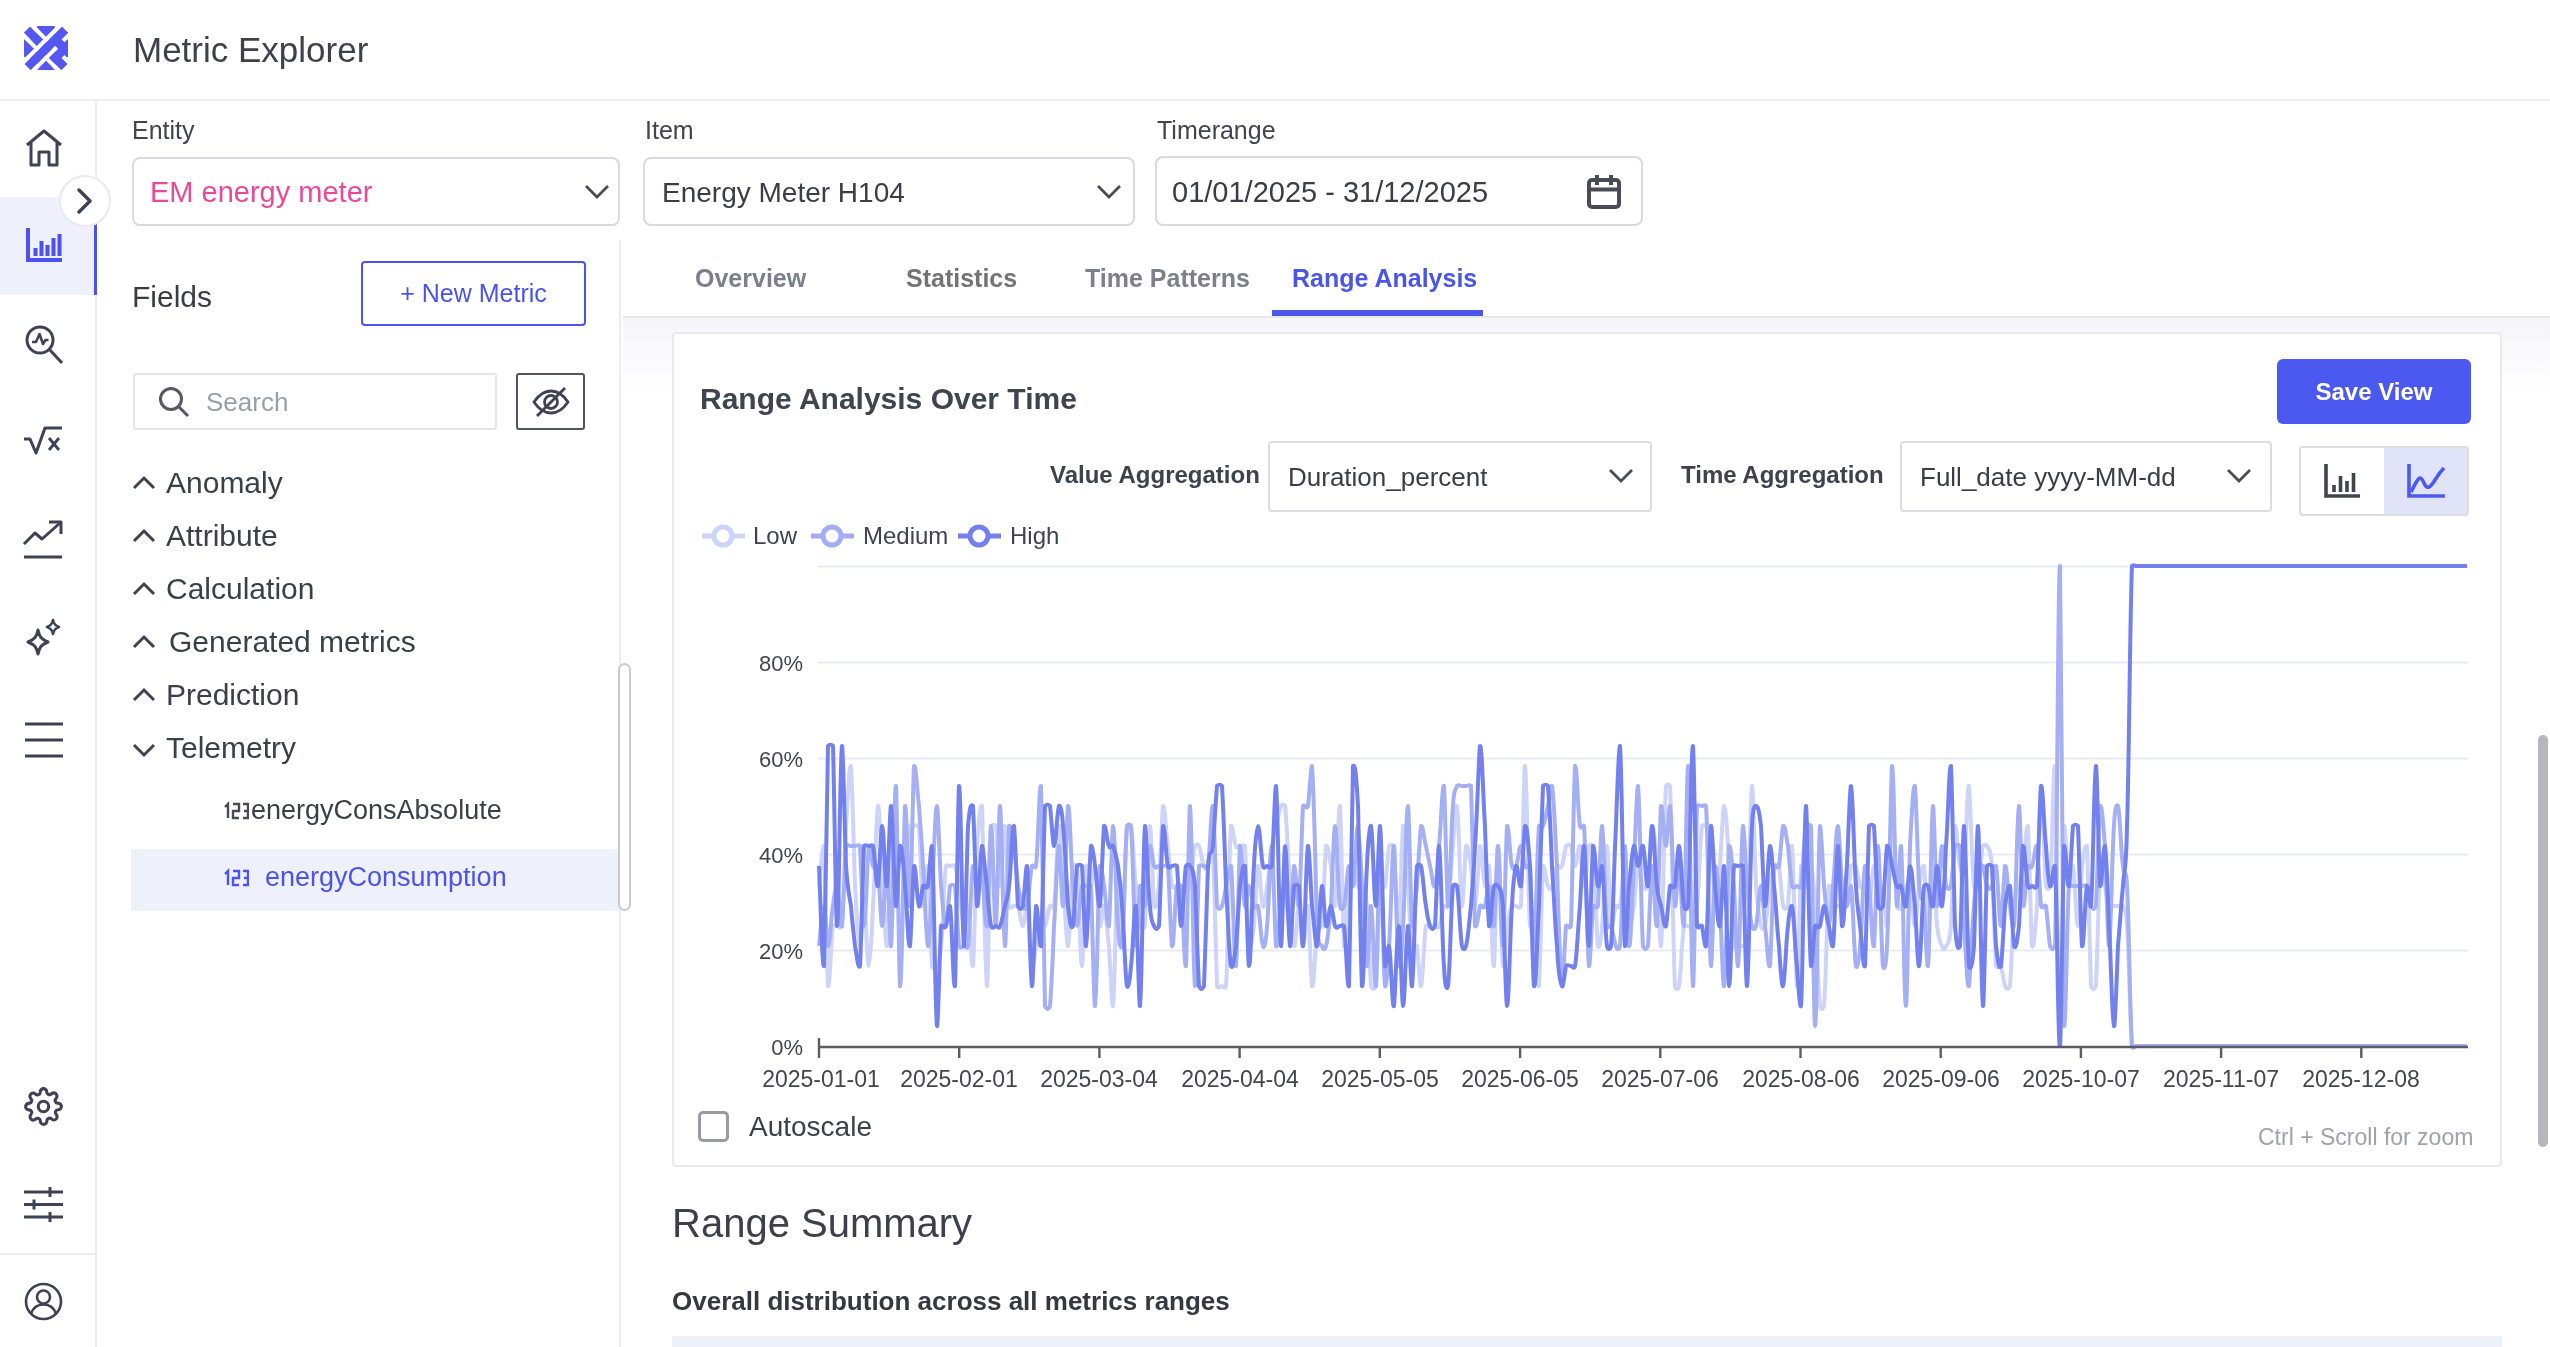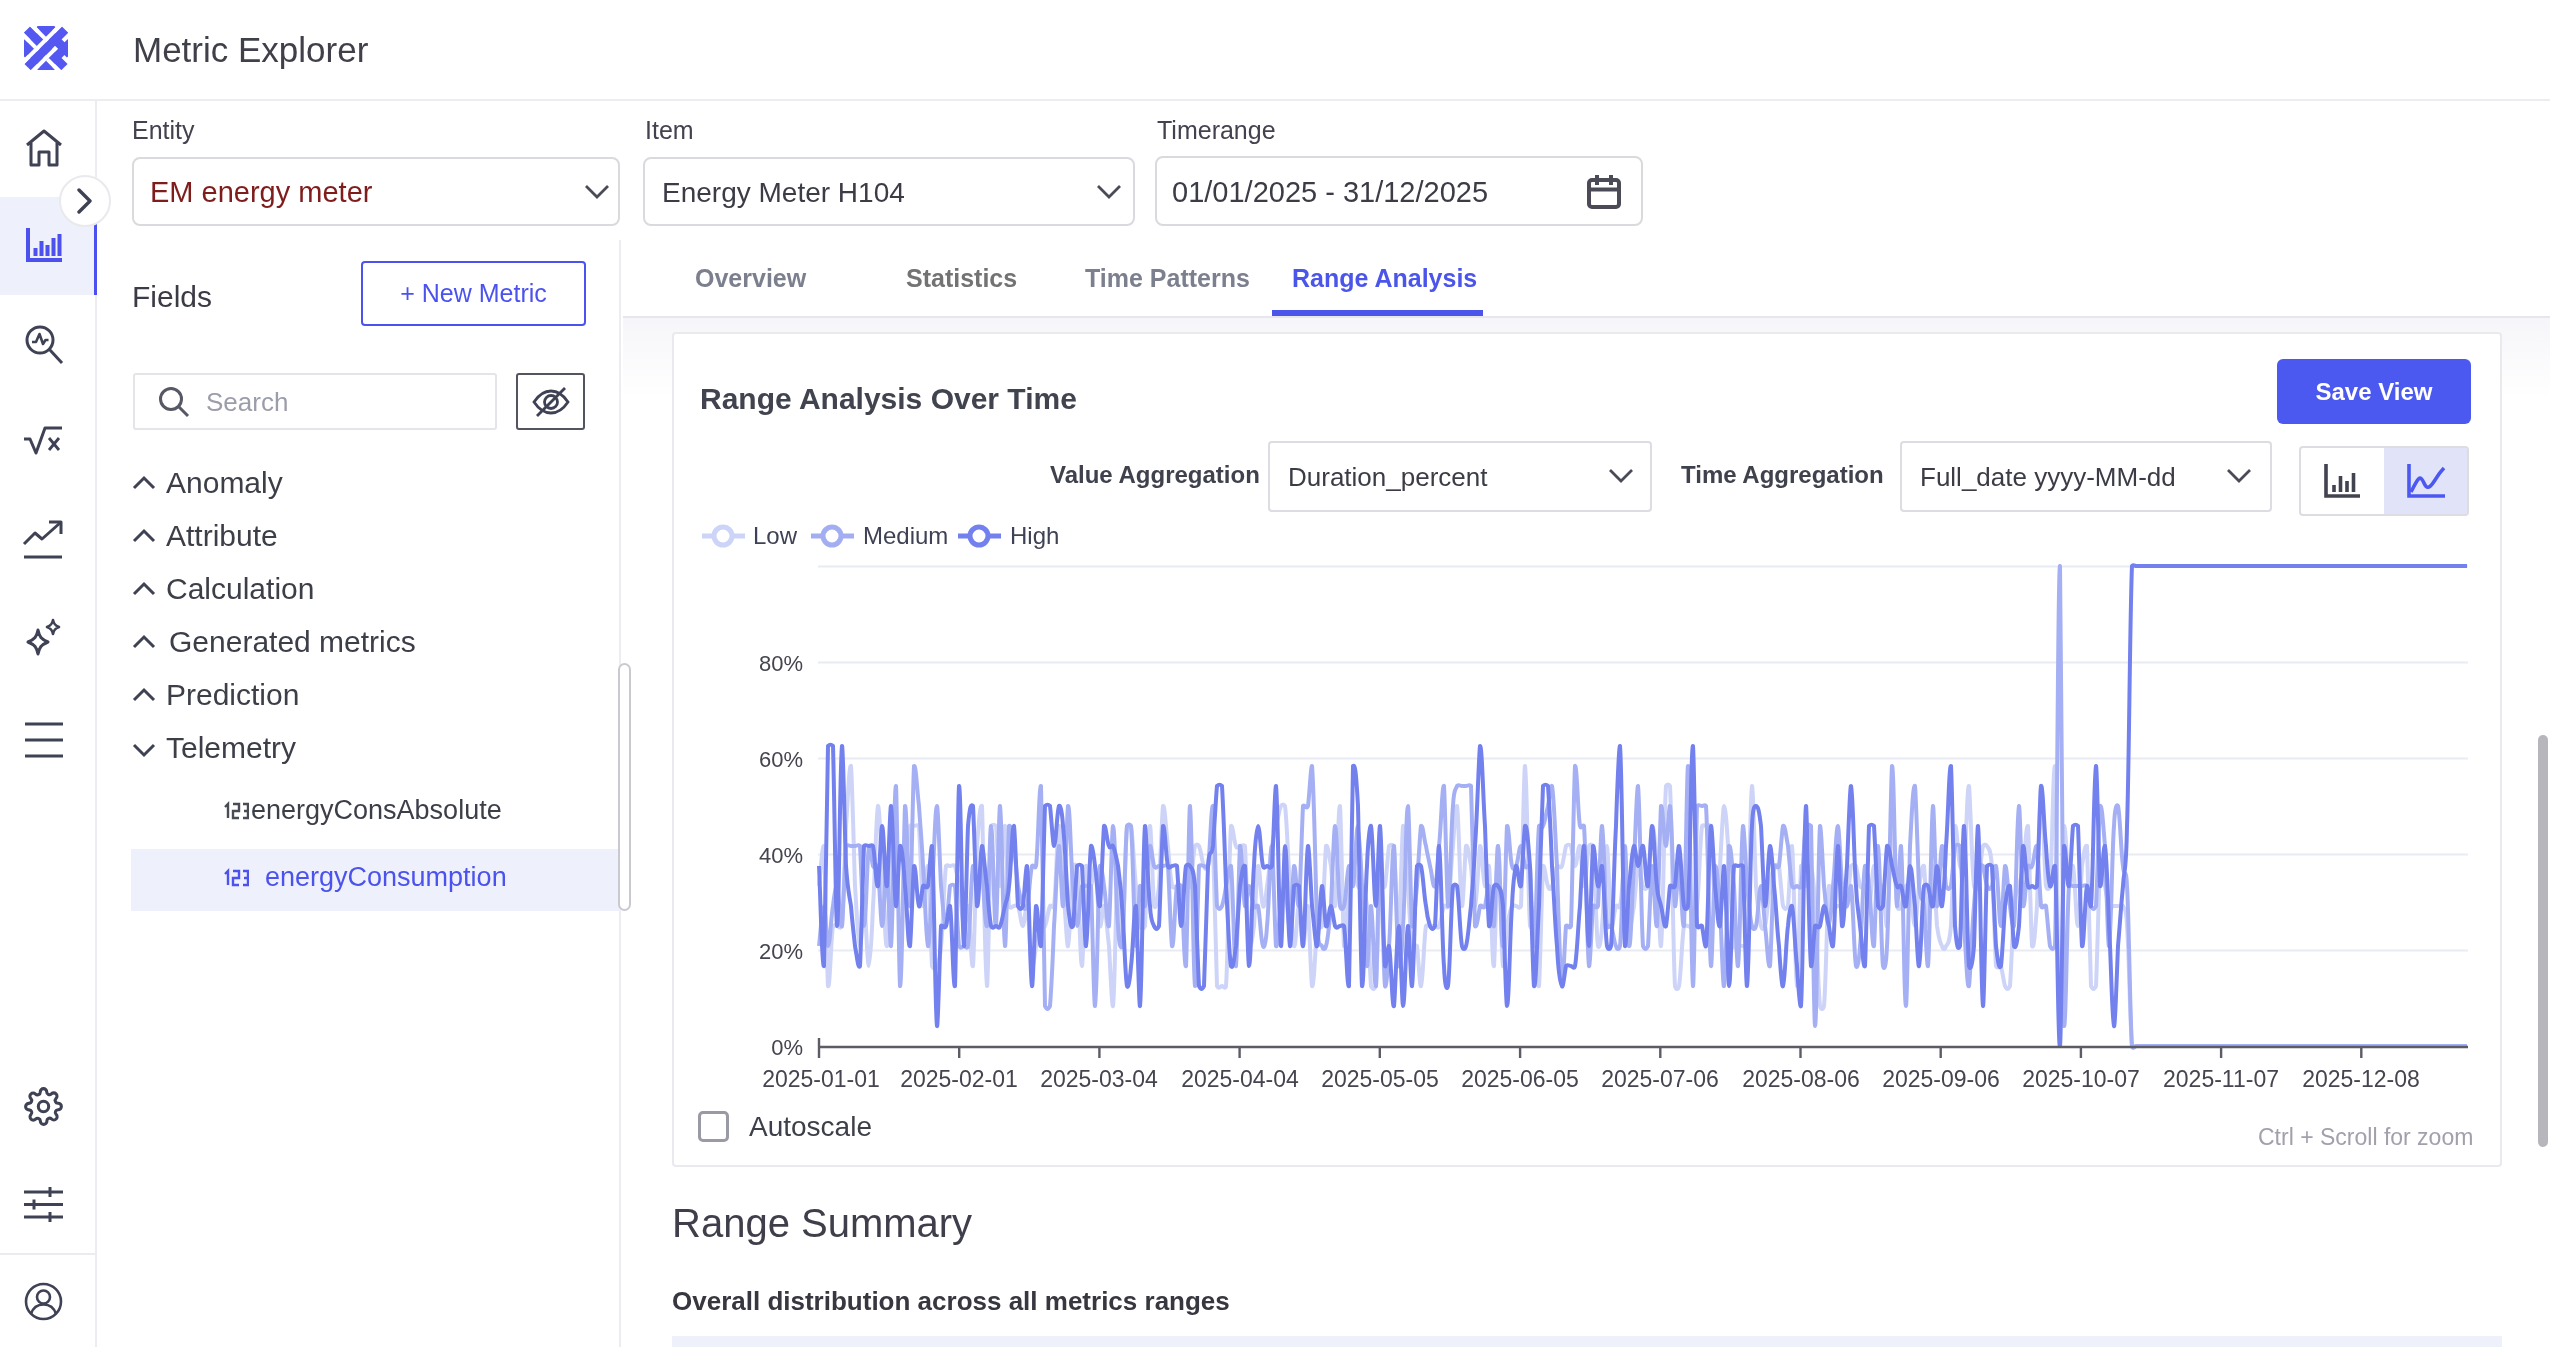--- a/index.html
+++ b/index.html
@@ -103,21 +103,21 @@
   <path d="M7 32 C9 25.5 13 22.5 19.5 22.5 C26 22.5 30 25.5 32 32"></path>
 </svg>
 
 <div class="abs" style="left:59px;top:175px;width:52px;height:52px;border-radius:50%;background:#fff;border:2px solid #e9e9ee;"></div>
 <svg class="abs" style="left:77px;top:188px" width="16" height="26" viewBox="0 0 16 26" fill="none" stroke="#3f4254" stroke-width="3.4" stroke-linecap="round" stroke-linejoin="round">
   <path d="M2 2 L13 13 L2 24"></path>
 </svg>
 
 <div class="abs" style="left:132px;top:116px;font-size:25px;color:#42434e;">Entity</div>
 <div class="abs" style="left:132px;top:157px;width:488px;height:69px;border:2px solid #dadade;border-radius:8px;background:#fff;"></div>
-<div class="abs" style="left:150px;top:176px;font-size:29px;color:#7f1d1d;">EM energy meter</div>
+<div class="abs" style="left:150px;top:176px;font-size:29px;color:#ec4899;">EM energy meter</div>
 <svg class="abs" style="left:584px;top:184px" width="26" height="16" viewBox="0 0 26 16" fill="none" stroke="#4a4b57" stroke-width="2.8">
       <path d="M2 2 L13 13 L24 2"></path>
     </svg>
 
 <div class="abs" style="left:645px;top:116px;font-size:25px;color:#42434e;">Item</div>
 <div class="abs" style="left:643px;top:157px;width:492px;height:69px;border:2px solid #dadade;border-radius:8px;background:#fff;"></div>
 <div class="abs" style="left:662px;top:177px;font-size:28px;color:#3b3c46;">Energy Meter H104</div>
 <svg class="abs" style="left:1096px;top:184px" width="26" height="16" viewBox="0 0 26 16" fill="none" stroke="#4a4b57" stroke-width="2.8">
       <path d="M2 2 L13 13 L24 2"></path>
     </svg>

